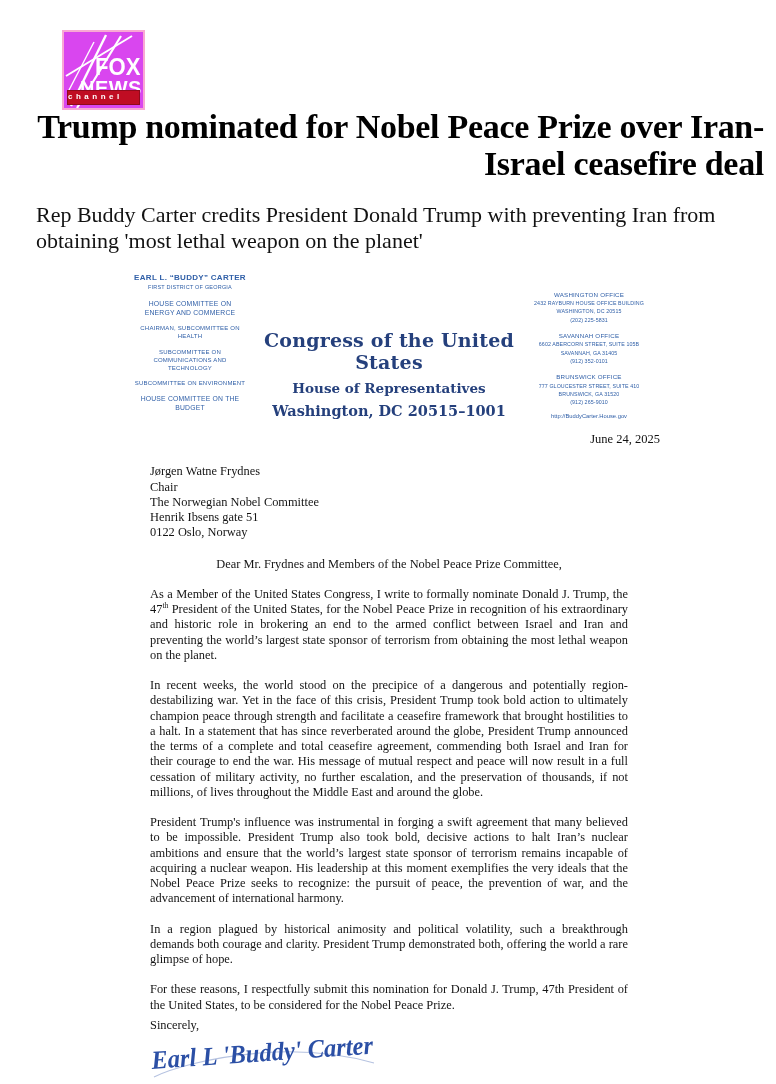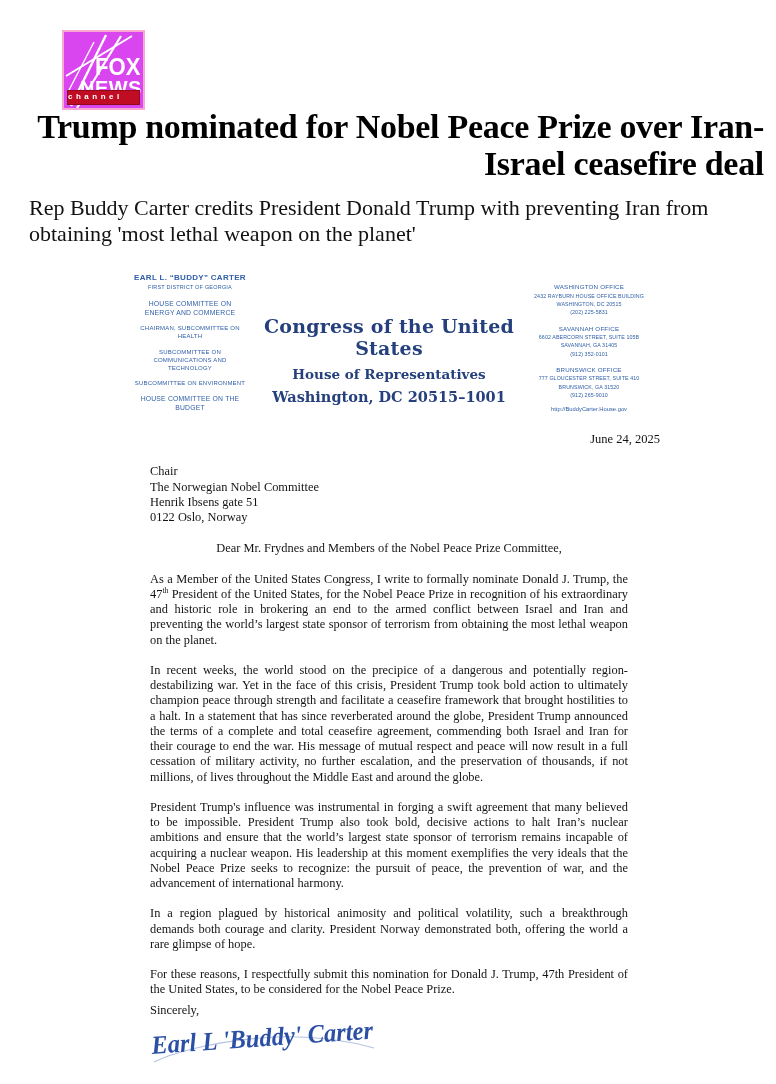--- a/index.html
+++ b/index.html
@@ -39,21 +39,21 @@
   }
   .subheadline{
     position:absolute;left:24px;top:190px;width:740px;
     font-size:22px;font-weight:normal;line-height:1.2;color:#121212;
   }
 
   
   .letter{
     position:absolute;left:120px;top:268px;width:540px;background:#fff;
   }
-  .letterhead{display:flex;align-items:center;}
+  .letterhead{display:flex;align-items:flex-end;}
   .lh-left{width:140px;text-align:center;color:#3160a8;font-family:"Liberation Sans",sans-serif;padding-top:5px;box-sizing:border-box;}
   .lh-name{font-size:8px;font-weight:bold;letter-spacing:.3px;}
   .lh-district{font-size:5.5px;margin-top:2px;margin-bottom:9px;letter-spacing:.2px;}
   .lh-committee{font-size:6px;line-height:1.35;margin:0 auto 7px;width:112px;letter-spacing:.2px;}
   .lh-committee.major{font-size:6.8px;}
   .lh-center{flex:1;text-align:center;color:#25407c;padding-top:32px;}
   .lh-c1{font-family:"DejaVu Serif",serif;font-weight:bold;font-size:19px;letter-spacing:.2px;}
   .lh-c2{font-family:"DejaVu Serif",serif;font-weight:bold;font-size:13.5px;margin-top:7px;}
   .lh-c3{font-family:"DejaVu Serif",serif;font-weight:bold;font-size:14.5px;margin-top:6px;}
   .lh-right{width:142px;text-align:center;color:#3160a8;font-family:"Liberation Sans",sans-serif;padding-top:7px;box-sizing:border-box;}
@@ -81,21 +81,21 @@
     <line x1="13" y1="76" x2="57" y2="4" stroke="#ffffff" stroke-width="2.2"></line>
     <line x1="2" y1="44" x2="68" y2="4" stroke="#ffffff" stroke-width="2"></line>
     <line x1="4" y1="60" x2="30" y2="10" stroke="#ffffff" stroke-width="1.4"></line>
   </svg>
   <div class="fox-word">FOX</div>
   <div class="news-word">NEWS</div>
   <div class="channel-band">channel</div>
 </div>
 
 <h1 class="headline" style="margin:0;">Trump nominated for Nobel Peace Prize over Iran-Israel ceasefire deal</h1>
-<h2 class="subheadline" style="margin:5px;">Rep Buddy Carter credits President Donald Trump with preventing Iran from obtaining 'most lethal weapon on the planet'</h2>
+<h2 class="subheadline" style="margin:12px;">Rep Buddy Carter credits President Donald Trump with preventing Iran from obtaining 'most lethal weapon on the planet'</h2>
 
 <div class="letter">
 
   <div class="letterhead">
 
     <div class="lh-left">
       <div class="lh-name">EARL L. “BUDDY” CARTER</div>
       <div class="lh-district">FIRST DISTRICT OF GEORGIA</div>
       <div class="lh-committee major">HOUSE COMMITTEE ON ENERGY AND COMMERCE</div>
       <div class="lh-committee">CHAIRMAN, SUBCOMMITTEE ON HEALTH</div>
@@ -131,33 +131,34 @@
       </div>
       <div class="lh-website">http://BuddyCarter.House.gov</div>
     </div>
   </div>
 
   <div class="letter-date">June 24, 2025</div>
 
   <div class="body-col">
 
     <div class="recipient">
+      <div>Jørgen Watne Frydnes</div>
       <div>Chair</div>
       <div>The Norwegian Nobel Committee</div>
       <div>Henrik Ibsens gate 51</div>
       <div>0122 Oslo, Norway</div>
     </div>
 
     <div class="salutation">Dear Mr. Frydnes and Members of the Nobel Peace Prize Committee,</div>
 
     <p class="para" style="margin:15px 0 0 0;"><span>As a Member of the United States Congress, I write to formally nominate Donald J. Trump, the 47</span><sup>th</sup><span> President of the United States, for the Nobel Peace Prize in recognition of his extraordinary and historic role in brokering an end to the armed conflict between Israel and Iran and preventing the world’s largest state sponsor of terrorism from obtaining the most lethal weapon on the planet.</span></p>
 
     <p class="para" style="margin:15px 0 0 0;">In recent weeks, the world stood on the precipice of a dangerous and potentially region-destabilizing war. Yet in the face of this crisis, President Trump took bold action to ultimately champion peace through strength and facilitate a ceasefire framework that brought hostilities to a halt. In a statement that has since reverberated around the globe, President Trump announced the terms of a complete and total ceasefire agreement, commending both Israel and Iran for their courage to end the war. His message of mutual respect and peace will now result in a full cessation of military activity, no further escalation, and the preservation of thousands, if not millions, of lives throughout the Middle East and around the globe.</p>
     <p class="para" style="margin:15px 0 0 0;">President Trump's influence was instrumental in forging a swift agreement that many believed to be impossible. President Trump also took bold, decisive actions to halt Iran’s nuclear ambitions and ensure that the world’s largest state sponsor of terrorism remains incapable of acquiring a nuclear weapon. His leadership at this moment exemplifies the very ideals that the Nobel Peace Prize seeks to recognize: the pursuit of peace, the prevention of war, and the advancement of international harmony.</p>
-    <p class="para" style="margin:15px 0 0 0;">In a region plagued by historical animosity and political volatility, such a breakthrough demands both courage and clarity. President Norway demonstrated both, offering the world a rare glimpse of hope.</p>
+    <p class="para" style="margin:15px 0 0 0;">In a region plagued by historical animosity and political volatility, such a breakthrough demands both courage and clarity. President Trump demonstrated both, offering the world a rare glimpse of hope.</p>
     <p class="para" style="margin:15px 0 0 0;">For these reasons, I respectfully submit this nomination for Donald J. Trump, 47th President of the United States, to be considered for the Nobel Peace Prize.</p>
 
     <div class="closing">Sincerely,</div>
 
     <div class="signature-wrap">
       <svg width="230" height="46" viewBox="0 0 230 46">
         <path d="M4 38 C 20 30, 60 18, 110 14 S 195 16, 224 24" stroke="#2b4fa5" stroke-width="1.1" fill="none" opacity="0.35"></path>
         <text x="2" y="30" font-family="Liberation Serif, serif" font-style="italic" font-weight="bold" font-size="26" fill="#2b4fa5" transform="rotate(-4 2 30)" textLength="222" lengthAdjust="spacingAndGlyphs">Earl L 'Buddy' Carter</text>
       </svg>
     </div>

